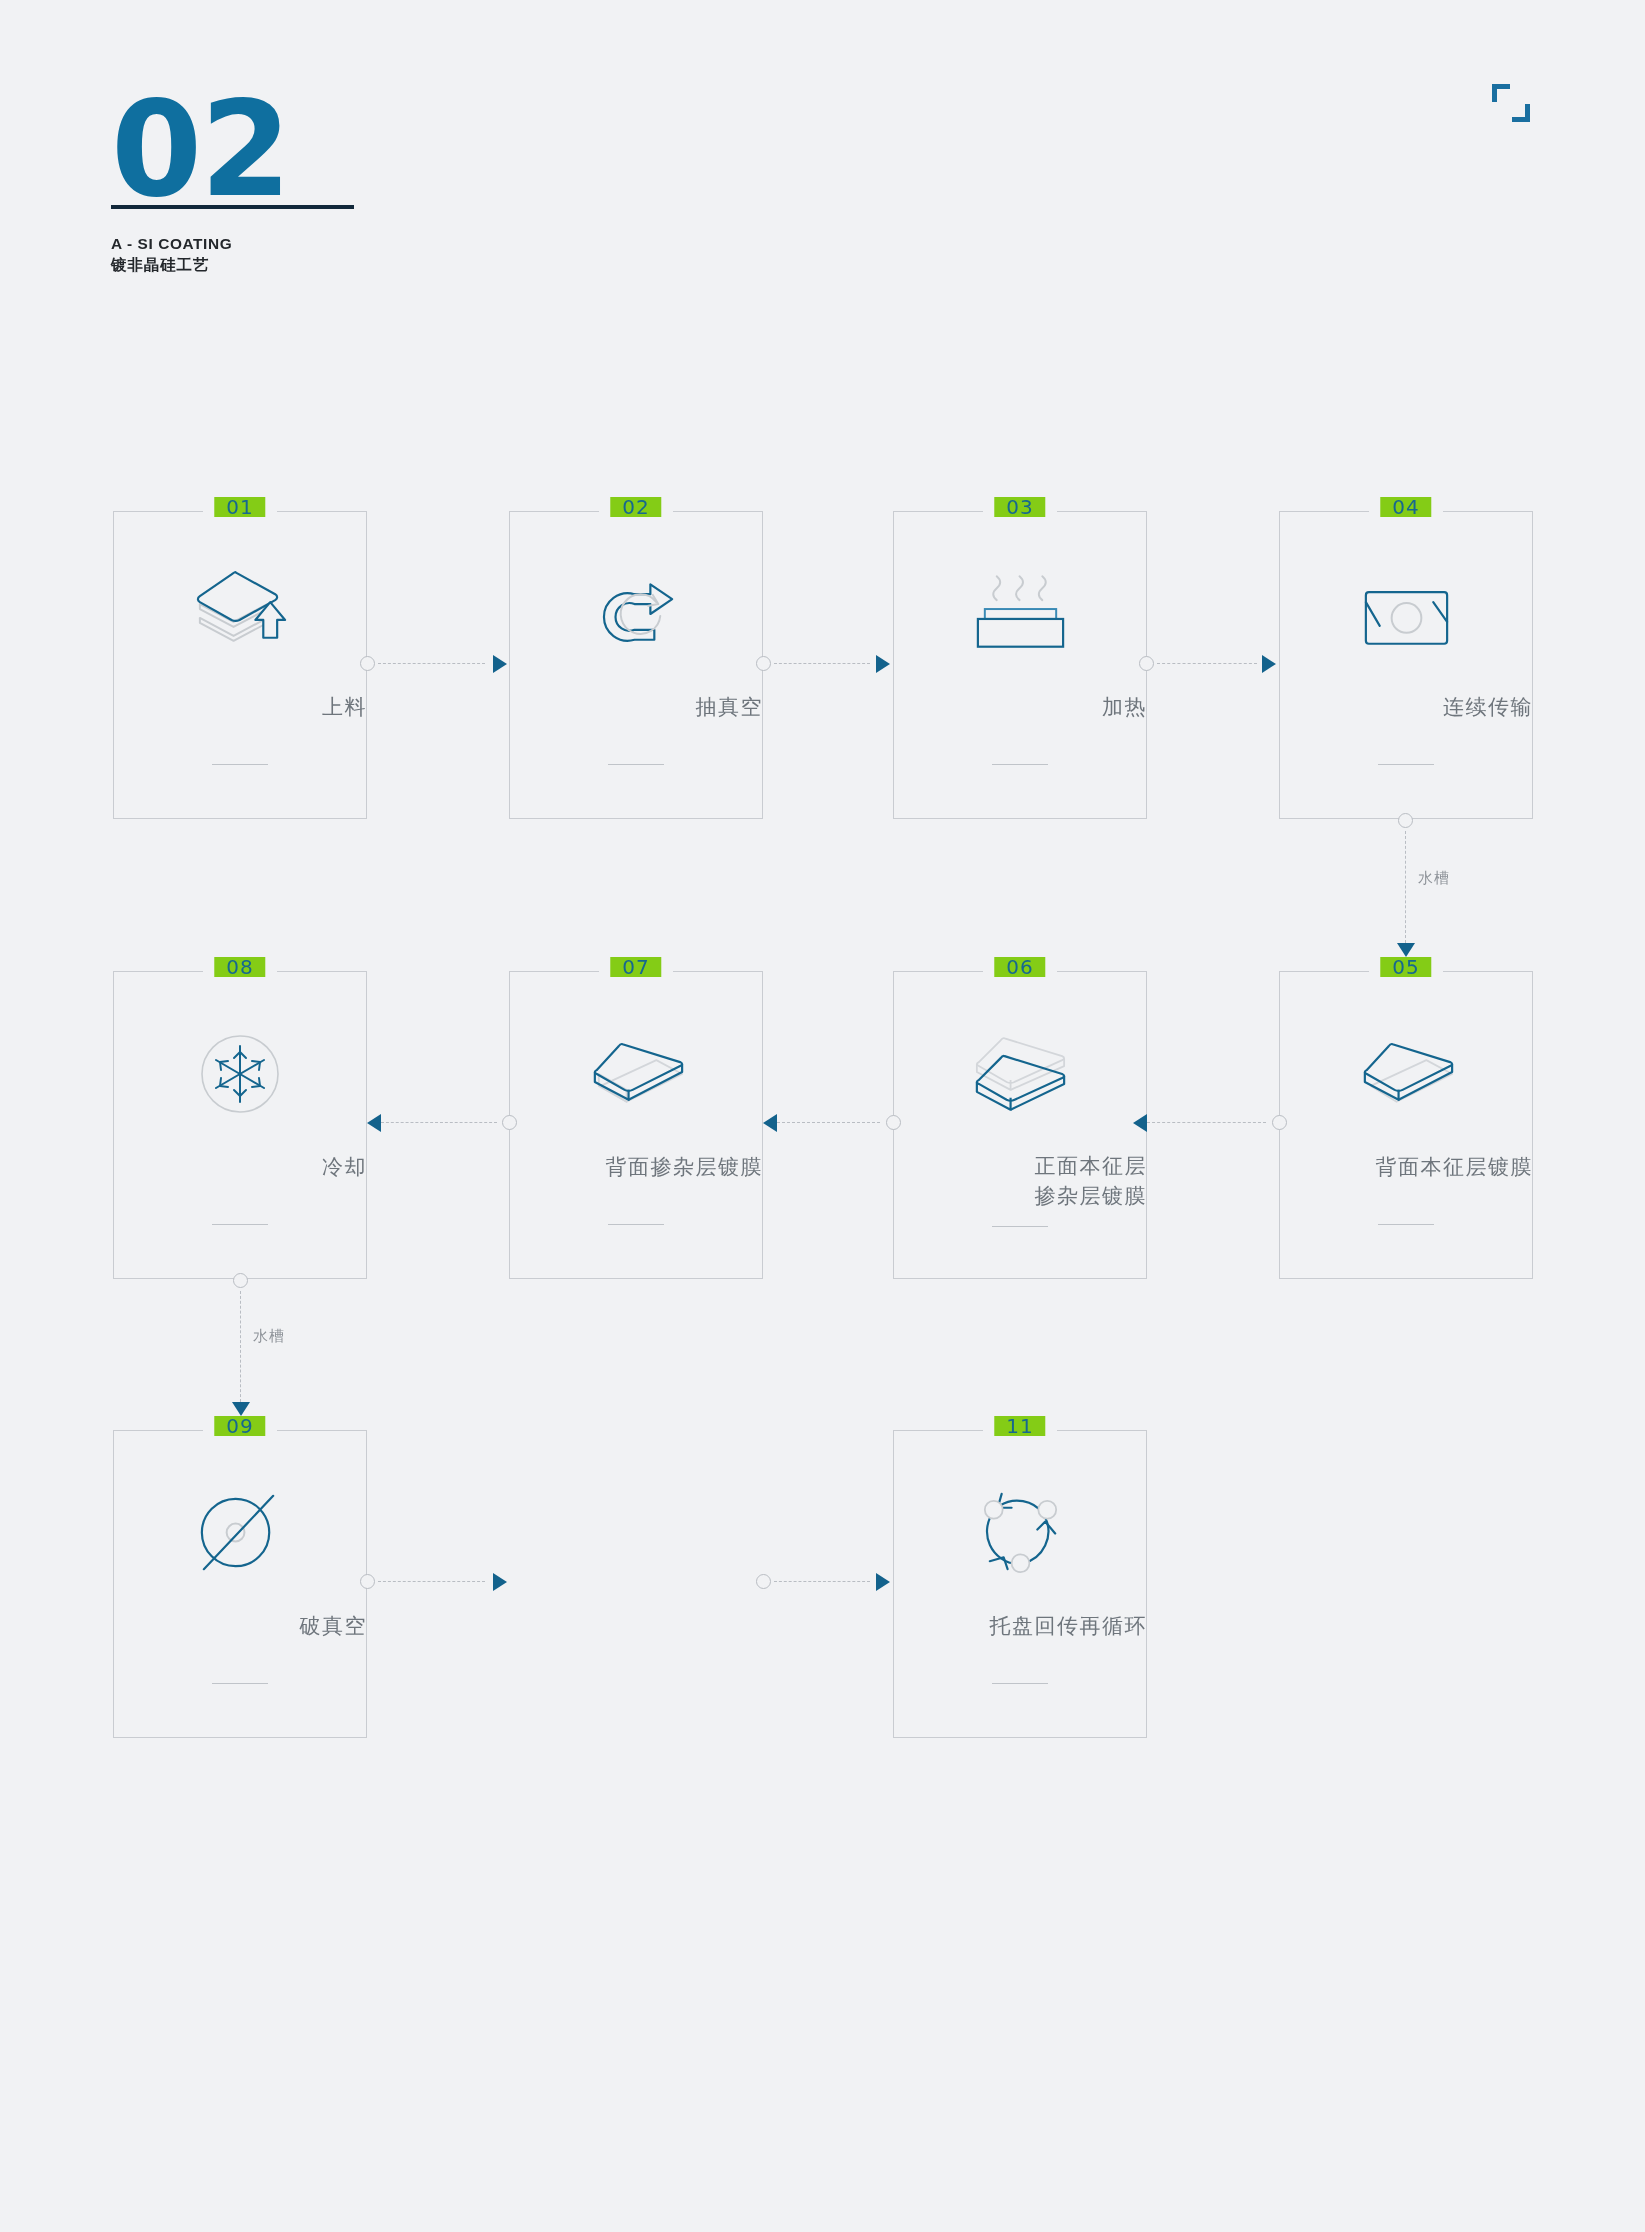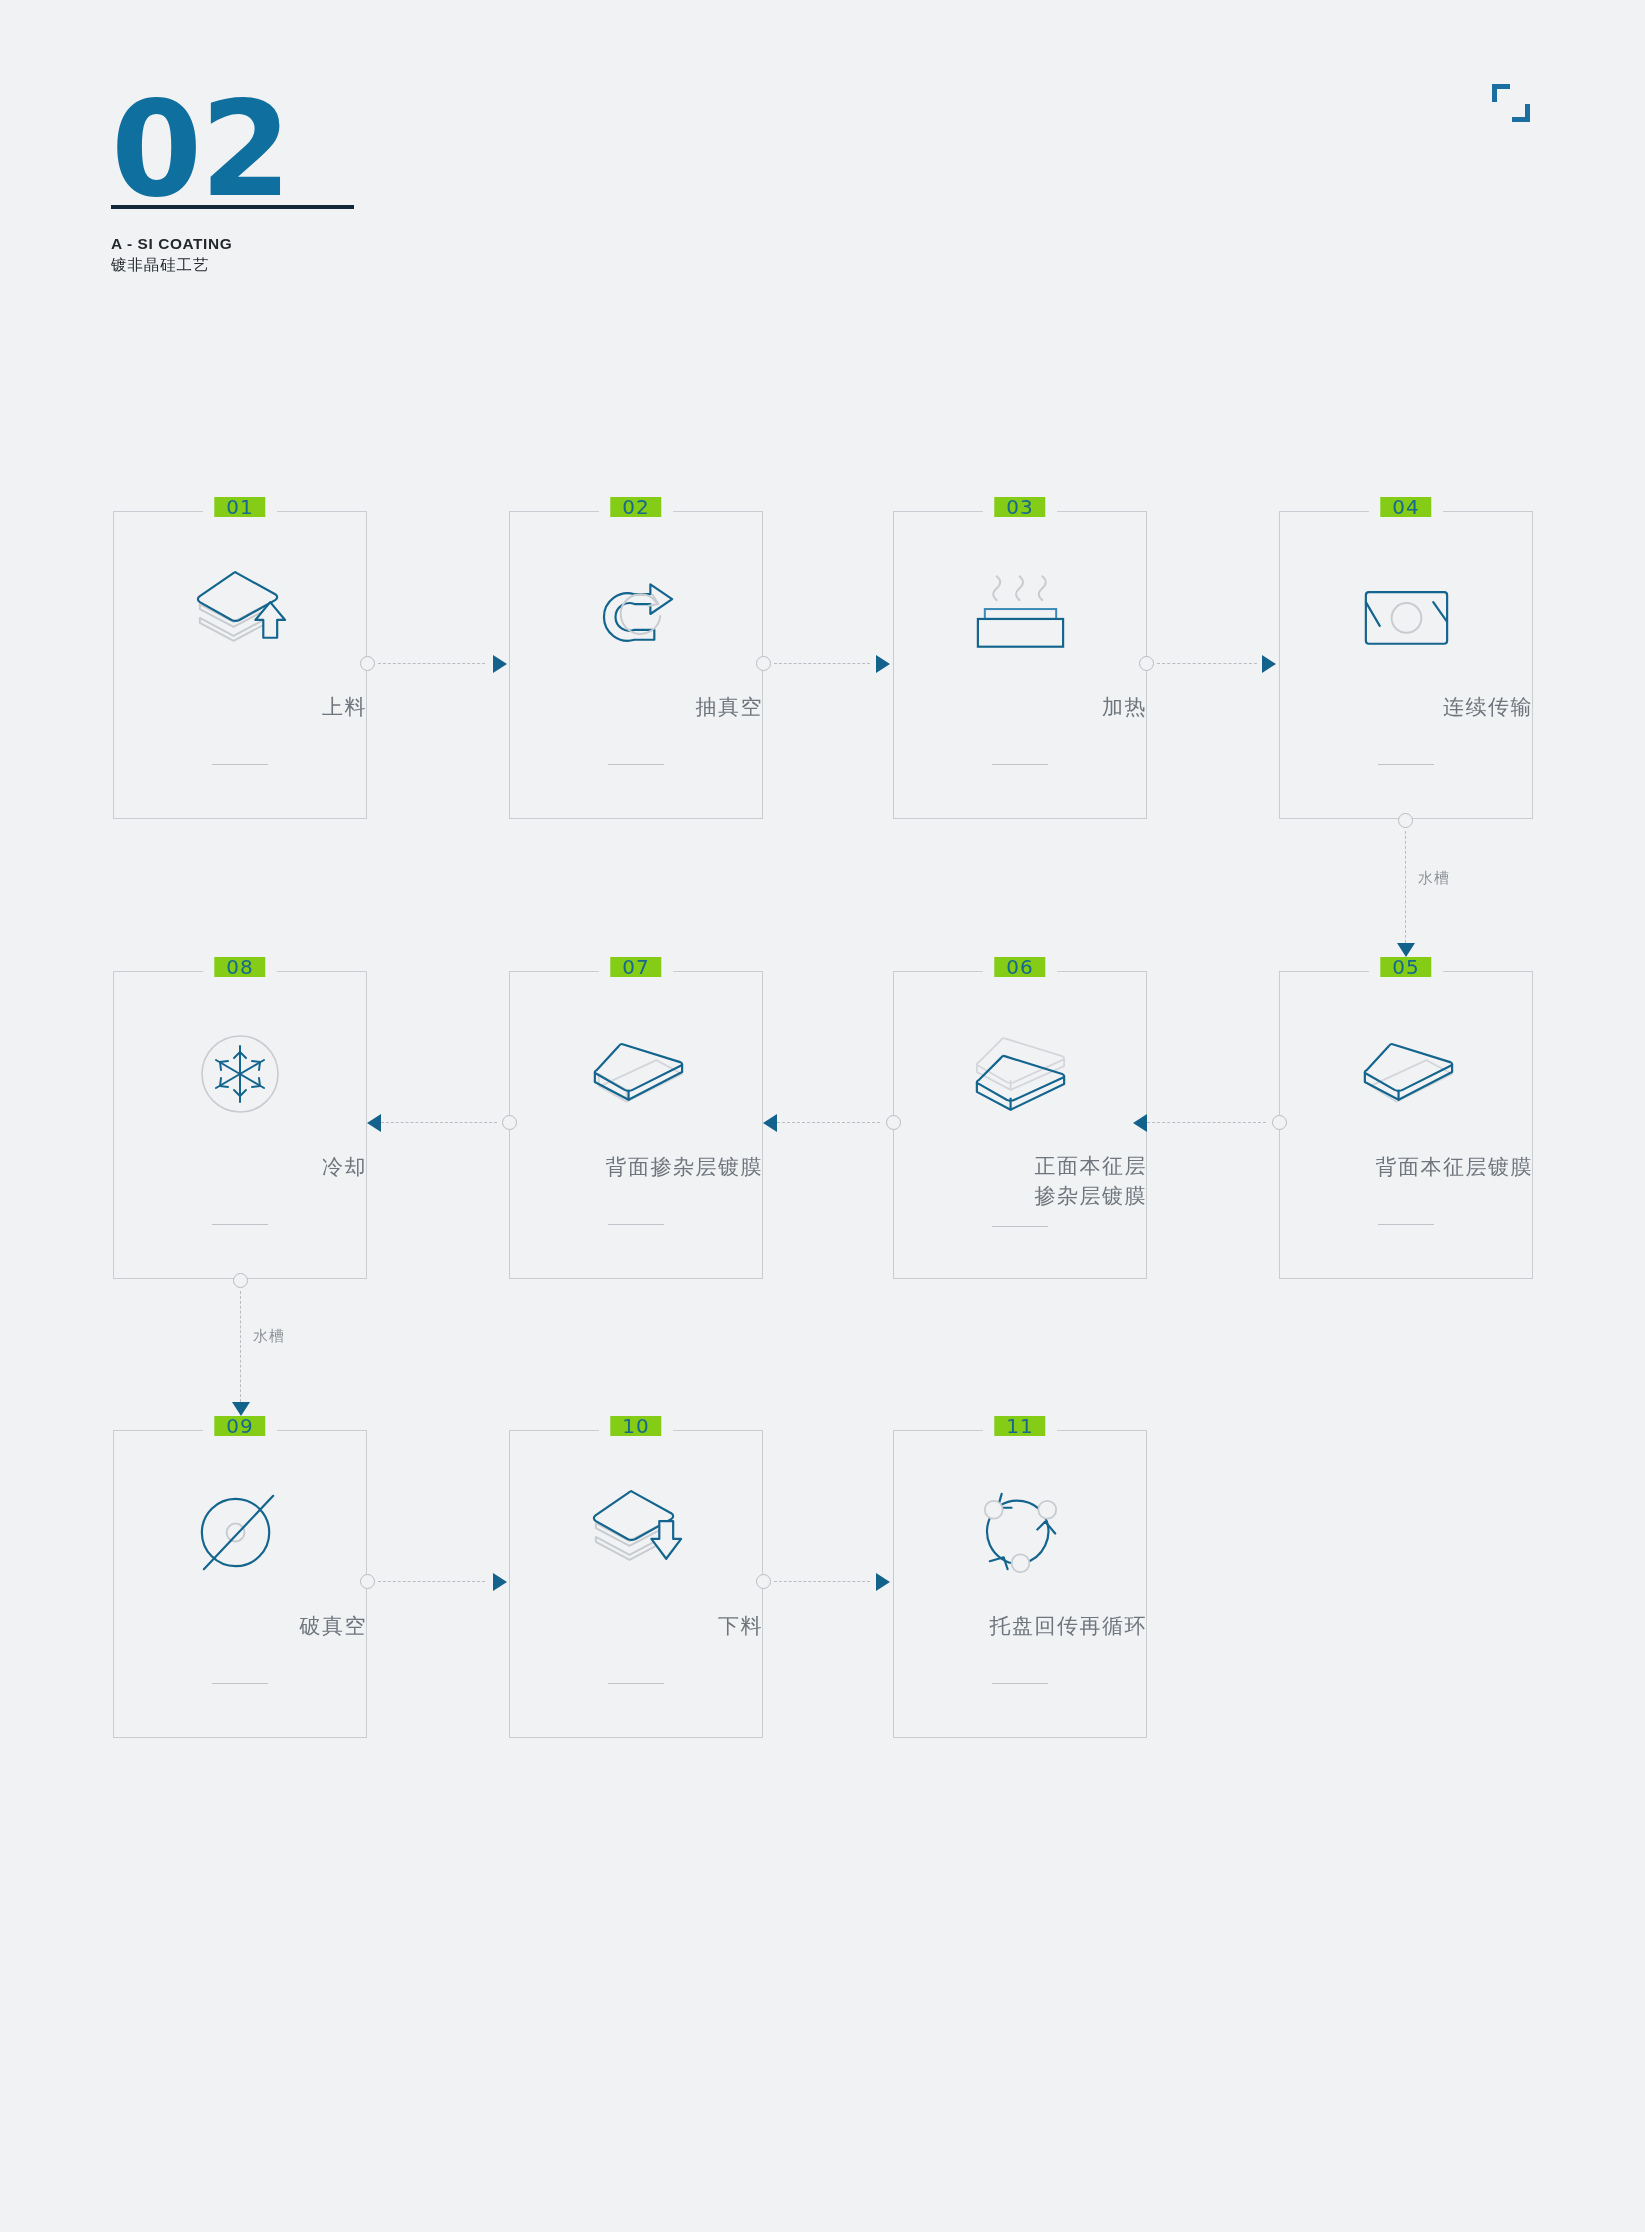--- a/index.html
+++ b/index.html
@@ -50,21 +50,21 @@
   #eyebrow {
     margin-top: 25px;
     font-size: 15.4px;
     font-weight: 700;
     letter-spacing: 0.6px;
     color: #23272b;
     line-height: 1.35;
   }
   #subtitle {
     font-size: 15.4px;
-    font-weight: 400;
+    font-weight: 700;
     color: #23272b;
     letter-spacing: 1px;
     line-height: 1.35;
   }
   #corner-mark {
     position: absolute;
     right: 0px;
     top: 10px;
     width: 46px;
     height: 46px;
@@ -368,37 +368,20 @@
       <svg width="109" height="109" viewBox="0 0 110 110">
         <circle cx="50" cy="55" r="34" fill="none" stroke="#14658e" stroke-width="2.2"></circle>
         <circle cx="50" cy="55" r="9" fill="none" stroke="#c8ccd0" stroke-width="2"></circle>
         <line x1="18" y1="92" x2="88" y2="18" stroke="#14658e" stroke-width="2.2" stroke-linecap="round"></line>
       </svg>
     </div>
     <div class="card-label">破真空</div>
     <div class="card-rule"></div>
   </div>
 
-  <div class="card" style="left:509px; top:1430px;">
-    <div class="card-border"></div>
-    <div class="card-notch"></div>
-    <div class="card-num">10</div>
-    <div class="card-icon">
-      <svg width="109" height="100" viewBox="0 0 110 100">
-        <path d="M14 54 L48 72 L86 52" fill="none" stroke="#c8ccd0" stroke-width="2" stroke-linecap="round"></path>
-        <path d="M14 54 L14 59 L48 77 L86 57 L86 52" fill="none" stroke="#c8ccd0" stroke-width="2" stroke-linejoin="round"></path>
-        <path d="M14 40 L48 58 L86 38" fill="none" stroke="#c8ccd0" stroke-width="2" stroke-linecap="round"></path>
-        <path d="M14 40 L14 45 L48 63 L86 43 L86 38" fill="none" stroke="#c8ccd0" stroke-width="2" stroke-linejoin="round"></path>
-        <path d="M50 8 L90 30 Q94 33 90 36 L54 56 Q50 58 46 56 L14 38 Q10 35 14 32 L46 10 Q50 7 50 8 Z" fill="none" stroke="#14658e" stroke-width="2.2" stroke-linejoin="round"></path>
-        <path d="M78 38 L78 56 L70 56 L85 76 L100 56 L92 56 L92 38 Z" fill="#f1f2f4" stroke="#14658e" stroke-width="2.2" stroke-linejoin="round"></path>
-      </svg>
-    </div>
-    <div class="card-label">下料</div>
-    <div class="card-rule"></div>
-  </div>
 
   <div class="card" style="left:893px; top:1430px;">
     <div class="card-border"></div>
     <div class="card-notch"></div>
     <div class="card-num">11</div>
     <div class="card-icon">
       <svg width="109" height="109" viewBox="0 0 110 110">
         <path d="M34 28 A33 33 0 0 1 78 36" fill="none" stroke="#14658e" stroke-width="2.2" stroke-linecap="round"></path>
         <path d="M80 40 A33 33 0 0 1 58 86" fill="none" stroke="#14658e" stroke-width="2.2" stroke-linecap="round"></path>
         <path d="M52 87 A33 33 0 0 1 28 34" fill="none" stroke="#14658e" stroke-width="2.2" stroke-linecap="round"></path>

